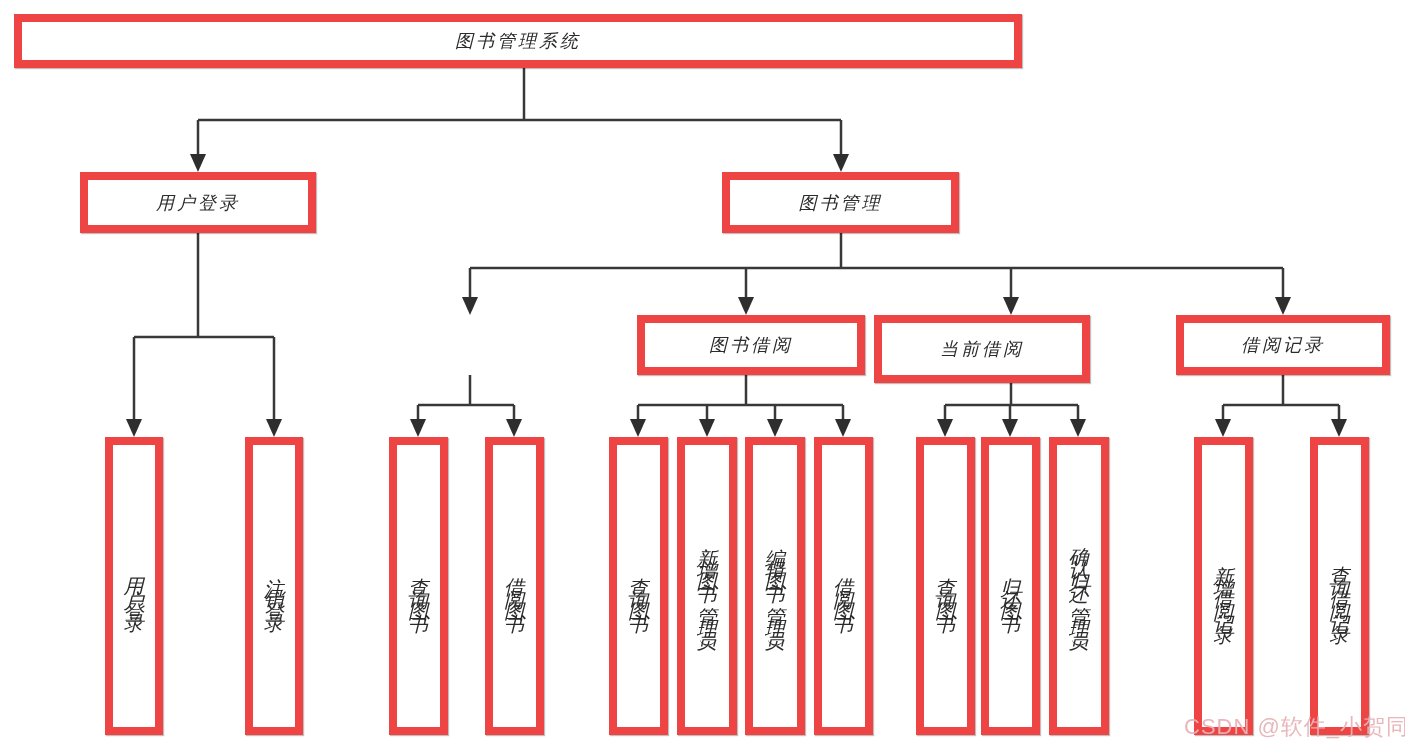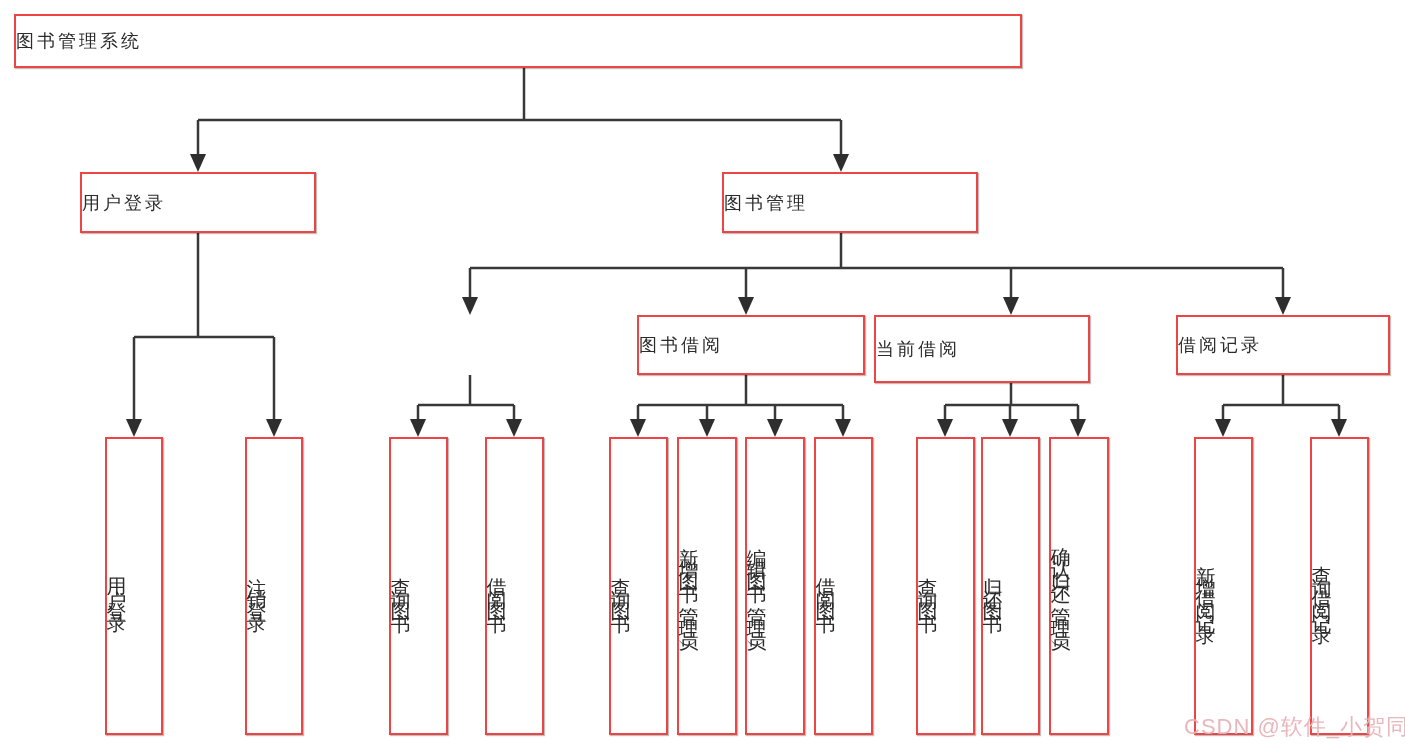--- a/index.html
+++ b/index.html
@@ -3,22 +3,23 @@
 <meta charset="utf-8">
 <style>
   html,body{margin:0;padding:0;background:#ffffff;}
   .canvas{
     position:relative;width:1405px;height:747px;background:#ffffff;overflow:hidden;
     font-family:"Liberation Sans","DejaVu Sans",sans-serif;color:#2b2b2b;
   }
   .connector-layer{position:absolute;left:0;top:0;pointer-events:none;}
   .node{
     position:absolute;box-sizing:border-box;background:#ffffff;
-    border:2px solid #ef4444;display:flex;align-items:center;justify-content:flex-start;
+    border:8px solid #ef4444;display:flex;align-items:center;justify-content:center;
     box-shadow:1px 1px 1px rgba(0,0,0,0.25);
+    font-style:italic;
   }
   .node .lbl{font-size:18px;letter-spacing:3px;white-space:nowrap;}
   .leaf .lbl{
     writing-mode:vertical-rl;text-orientation:mixed;
     font-size:20px;letter-spacing:12px;line-height:1;white-space:nowrap;
   }
   .watermark{
     position:absolute;left:1184px;top:712px;font-size:22px;letter-spacing:1px;
     color:#e7b3b8;white-space:nowrap;opacity:0.95;
   }
@@ -62,21 +63,21 @@
     </g>
   </svg>
 
   <div class="node" style="left:14px;top:14px;width:1008px;height:54px">
     <span class="lbl">图书管理系统</span>
   </div>
 
   <div class="node" style="left:80px;top:172px;width:236px;height:61px">
     <span class="lbl">用户登录</span>
   </div>
-  <div class="node" style="left:722px;top:172px;width:256px;height:61px">
+  <div class="node" style="left:722px;top:172px;width:237px;height:61px">
     <span class="lbl">图书管理</span>
   </div>
 
   <div class="node" style="left:637px;top:315px;width:228px;height:60px">
     <span class="lbl">图书借阅</span>
   </div>
   <div class="node" style="left:874px;top:315px;width:216px;height:68px">
     <span class="lbl">当前借阅</span>
   </div>
   <div class="node" style="left:1176px;top:315px;width:214px;height:60px">

